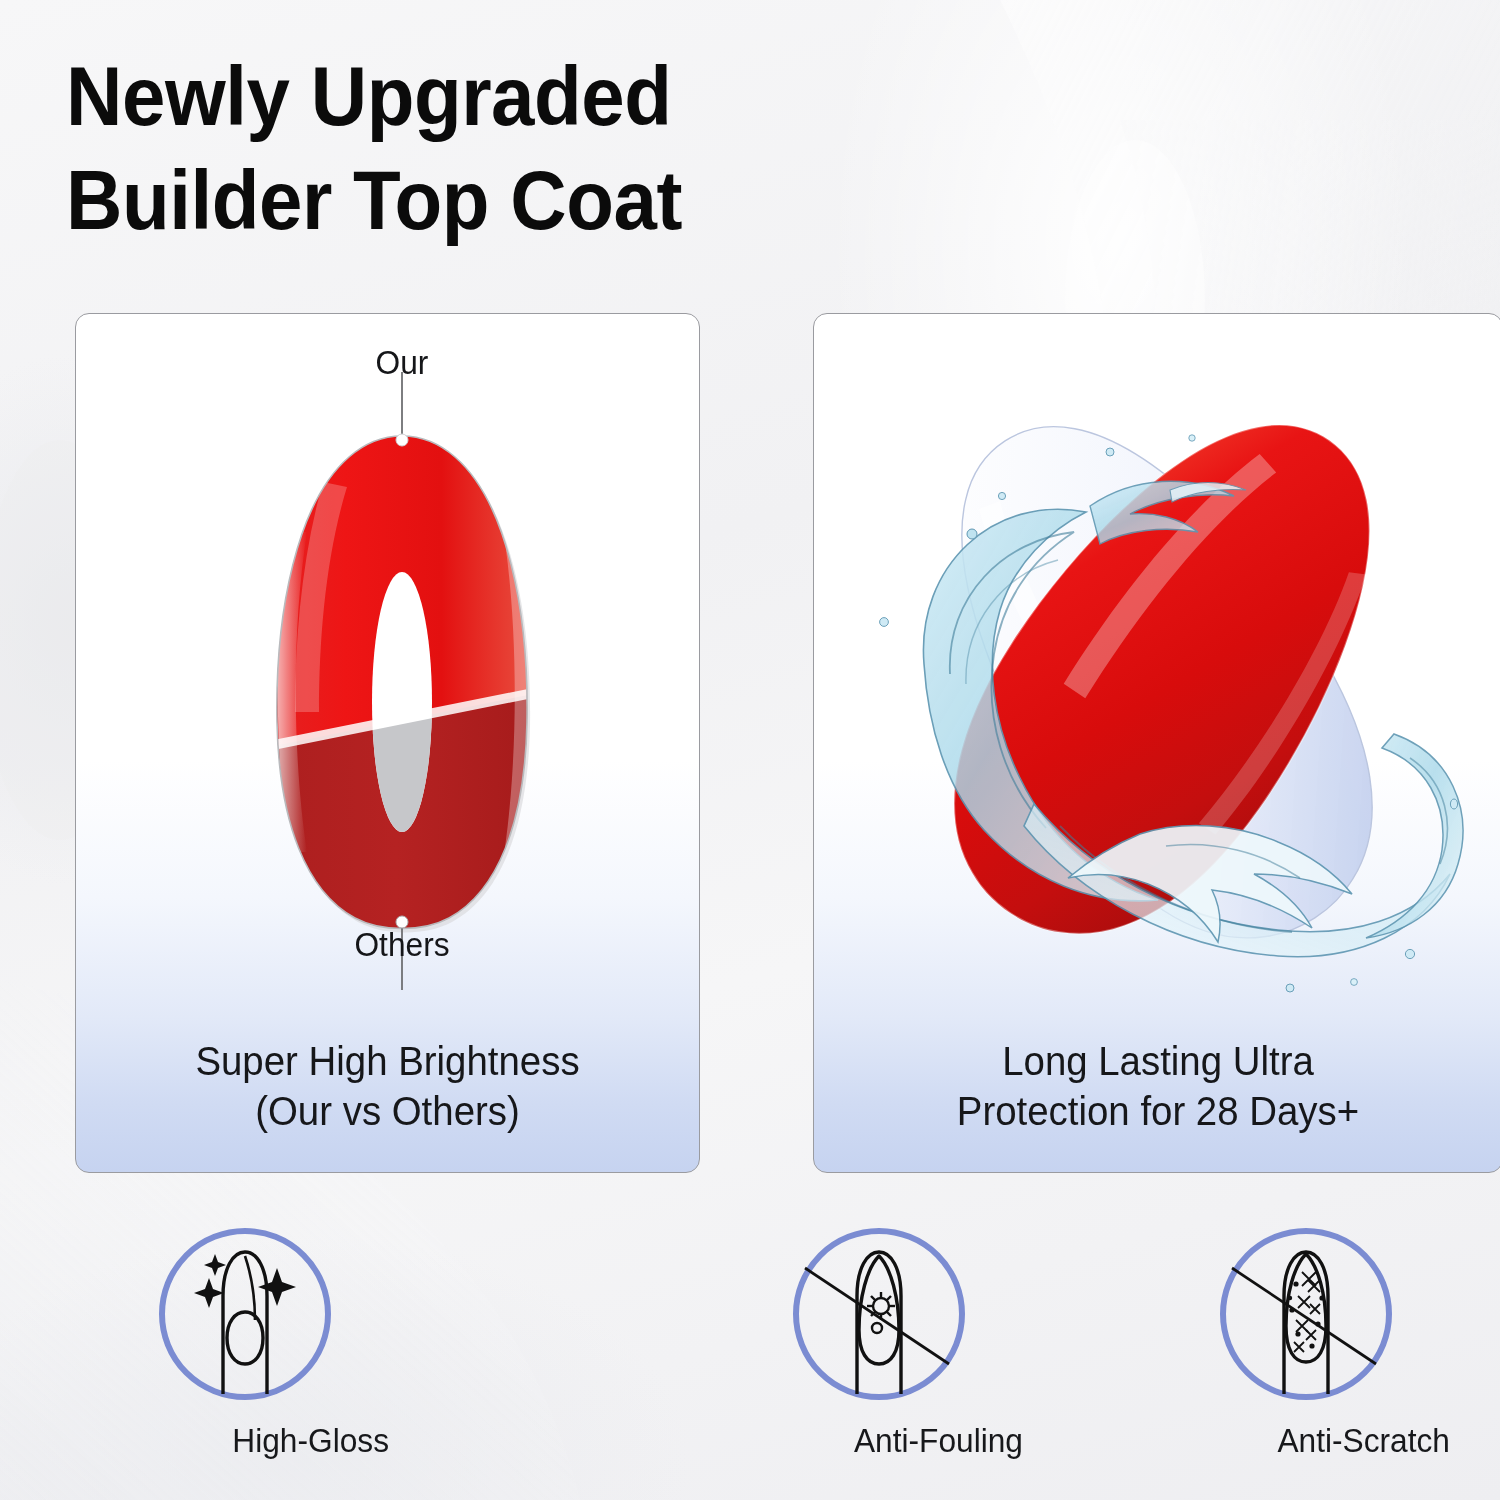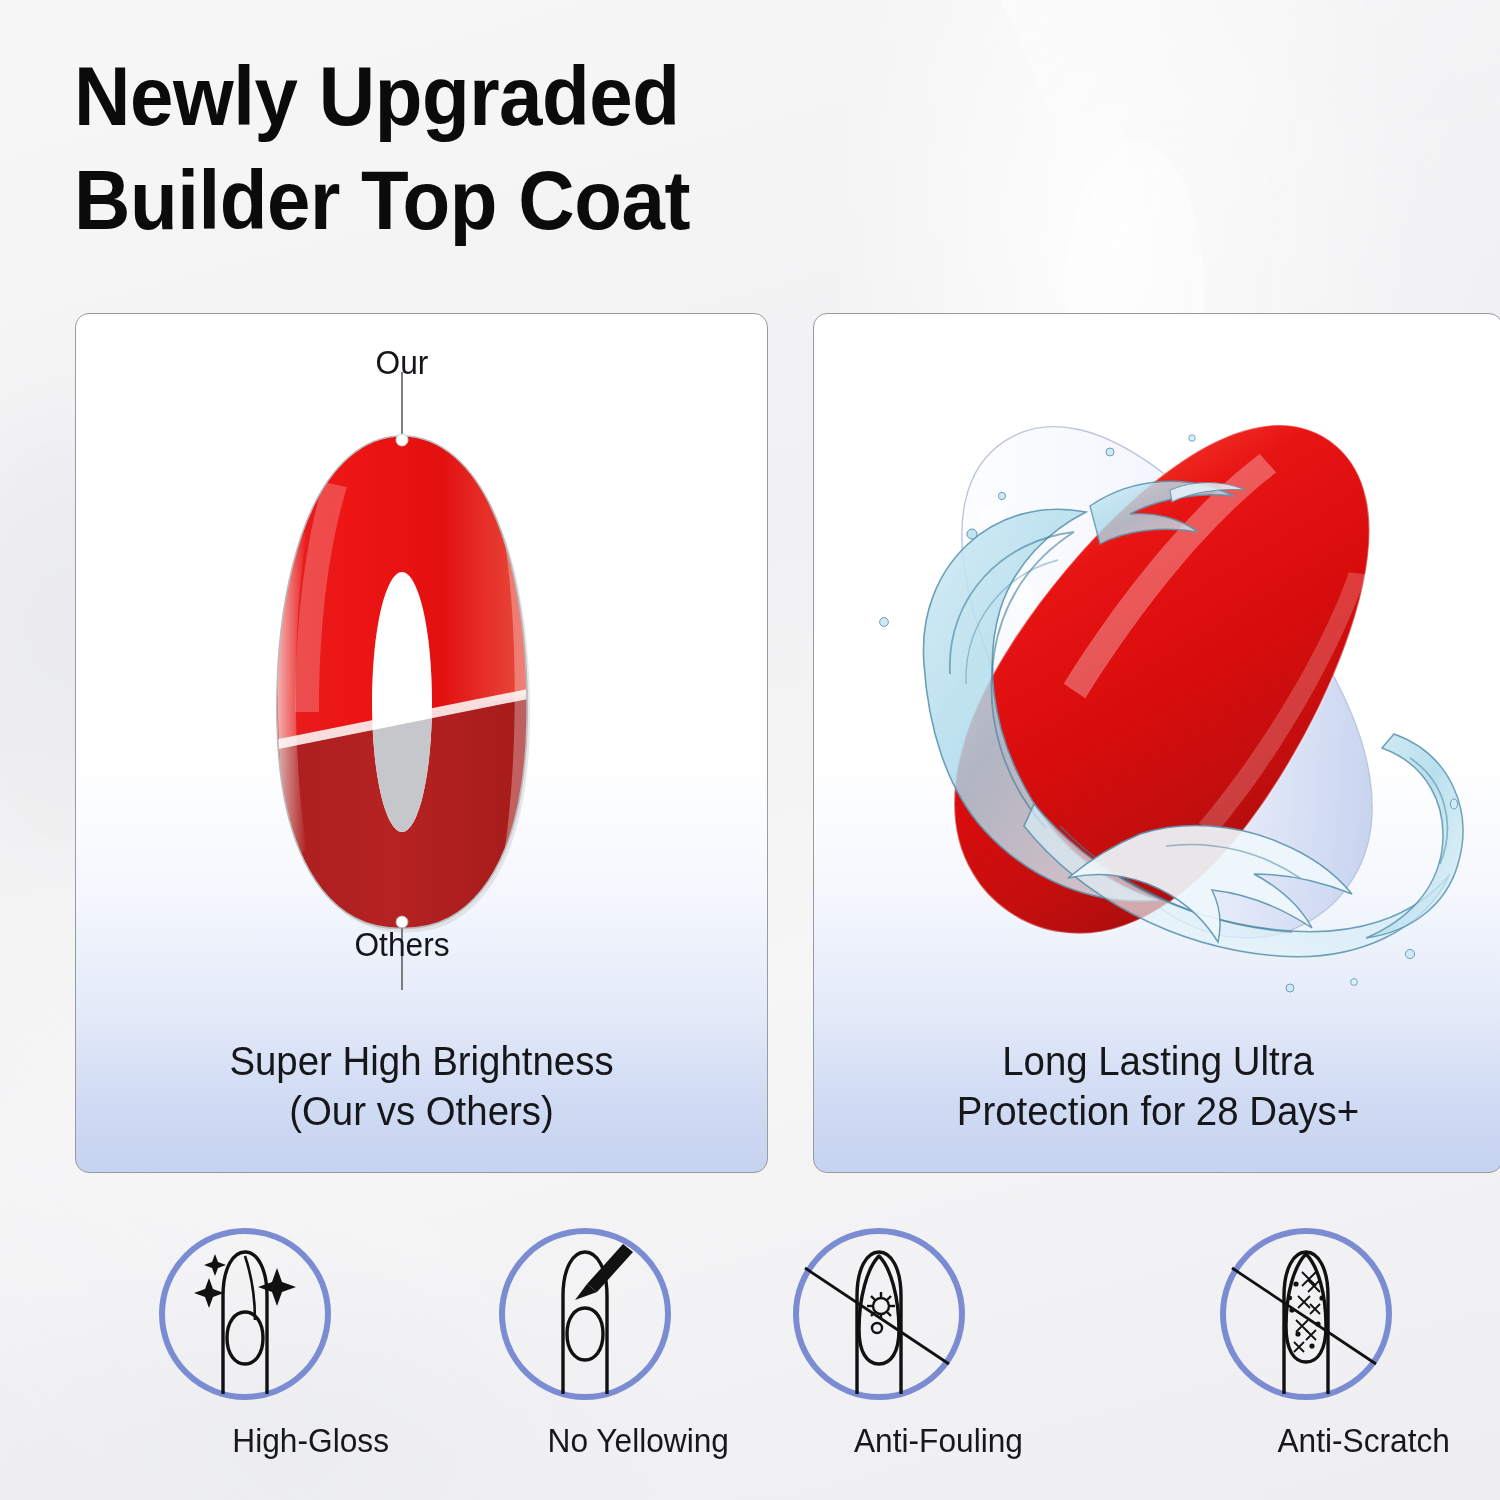--- a/index.html
+++ b/index.html
@@ -28,21 +28,21 @@
   }
   #bg-streaks {
     position: absolute;
     inset: 0;
     opacity: .5;
   }
 
   
   #headline {
     position: absolute;
-    left: 74px;
+    left: 66px;
     top: 44px;
     width: 900px;
     z-index: 5;
   }
   .headline-line {
     font-size: 84px;
     line-height: 104px;
     font-weight: 700;
     color: #0b0b0b;
     letter-spacing: -0.5px;
@@ -58,21 +58,21 @@
     height: 860px;
     border: 1px solid #9a9ba0;
     border-radius: 14px;
     background: linear-gradient(to bottom,
         #ffffff 0%, #ffffff 52%, #f4f7fd 68%,
         #e2e9f8 82%, #d0dbf3 92%, #c6d3f0 100%);
     box-sizing: border-box;
     overflow: hidden;
     z-index: 4;
   }
-  #card-left  { left: 75px;  width: 693px; }
+  #card-left  { left: 75px;  width: 625px; }
   #card-right { left: 765px; width: 690px; margin-left: 48px; }
 
   .card-caption {
     position: absolute;
     left: 0;
     right: 0;
     bottom: 36px;
     text-align: center;
     font-size: 40px;
     line-height: 50px;
@@ -350,35 +350,20 @@
         <g fill="#111">
           <path d="M112,34 L117,48 L131,53 L117,58 L112,72 L107,58 L93,53 L107,48 Z"></path>
           <path d="M44,44 L48,55 L59,59 L48,63 L44,74 L40,63 L29,59 L40,55 Z"></path>
           <path d="M50,20 L53,28 L61,31 L53,34 L50,42 L47,34 L39,31 L47,28 Z"></path>
         </g>
       </svg>
     </div>
     <div class="feature-label">High-Gloss</div>
   </div>
 
-  <div class="feature" id="feature-1">
-    <div class="feature-circle">
-      <svg width="160" height="160" viewBox="0 0 160 160">
-        <g stroke="#111" stroke-width="3.4" fill="none" stroke-linejoin="round">
-          <path d="M58,160 L58,62 C58,34 68,18 80,18 C92,18 102,34 102,62 L102,160"></path>
-          <path d="M62,100 C62,84 70,74 80,74 C90,74 98,84 98,100 C98,116 90,126 80,126 C70,126 62,116 62,100 Z"></path>
-        </g>
-
-        <path d="M118,10 L128,18 L92,58 L82,50 Z" fill="#111"></path>
-
-        <path d="M92,58 L82,50 L70,66 Z" fill="#111"></path>
-      </svg>
-    </div>
-    <div class="feature-label">No Yellowing</div>
-  </div>
 
   <div class="feature" id="feature-2">
     <div class="feature-circle">
       <svg width="160" height="160" viewBox="0 0 160 160">
         <g stroke="#111" stroke-width="3.4" fill="none" stroke-linejoin="round">
           <path d="M58,160 L58,62 C58,34 68,18 80,18 C92,18 102,34 102,62 L102,160"></path>
           <path d="M60,96 C60,64 68,34 80,22 C92,34 100,64 100,96 C100,118 92,130 80,130 C68,130 60,118 60,96 Z"></path>
         </g>
 
         <g stroke="#111" stroke-width="2.4" fill="none">

